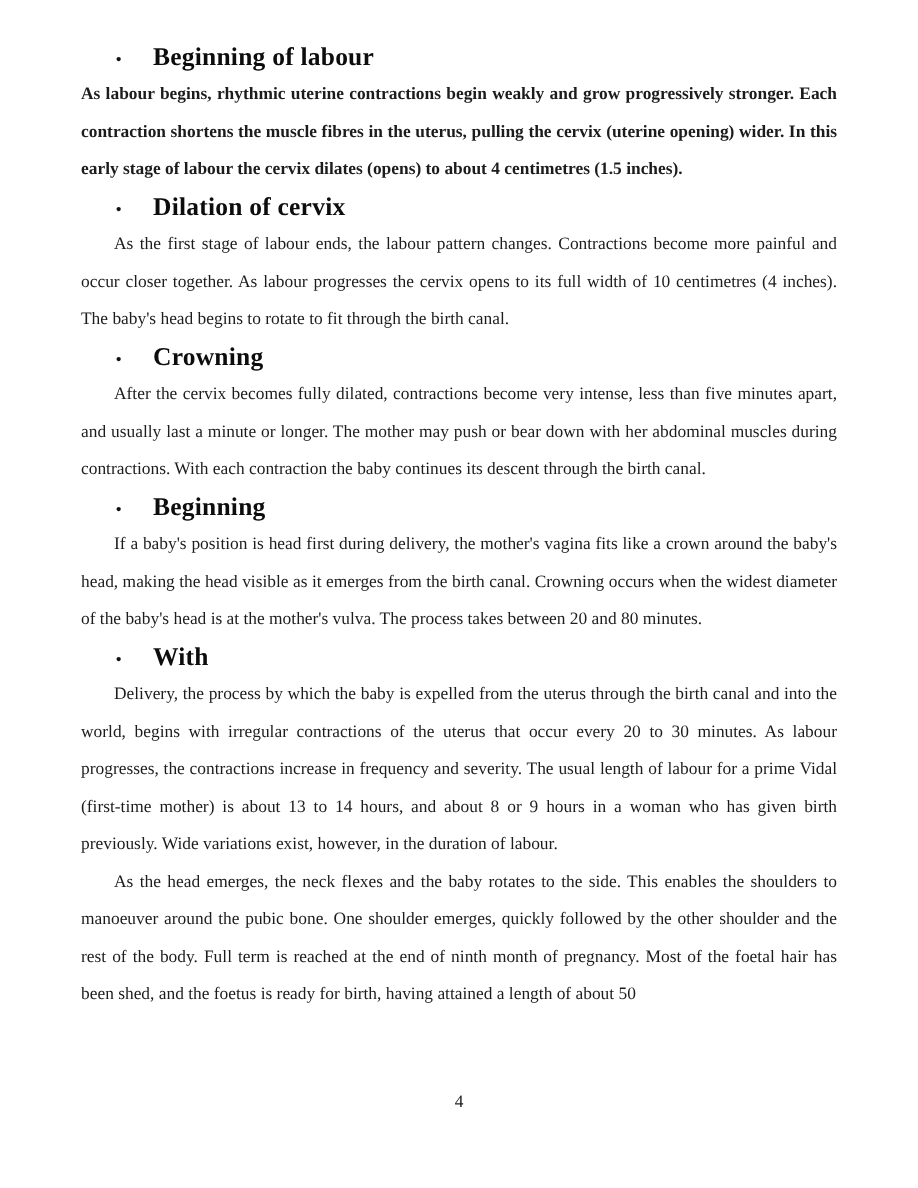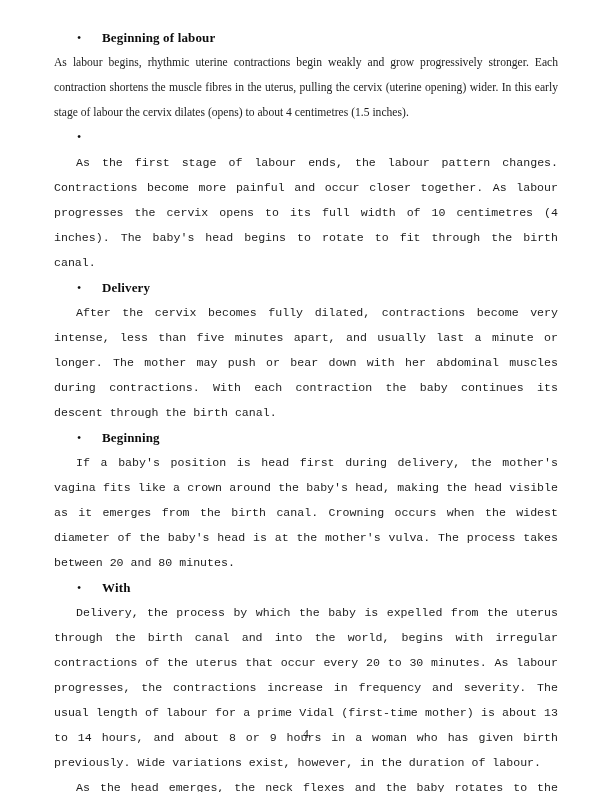--- a/index.html
+++ b/index.html
@@ -38,41 +38,41 @@
     width: 25px;
     margin-left: 23px;
     flex: 0 0 auto;
     font-size: 12px;
     line-height: 25px;
     color: #101010;
     text-align: left;
   }
   .heading-text {
     font-weight: bold;
-    font-size: 13px;
+    font-size: 17px;
     line-height: 25px;
     letter-spacing: 0.15px;
     color: #0d0d0d;
   }
   p.body-para {
     margin: 0;
     padding: 0;
     font-size: 11.6px;
     line-height: 25px;
     text-align: justify;
     text-justify: inter-word;
     color: #1c1c1c;
     hyphens: none;
   }
   p.body-para.indent {
     text-indent: 22px;
-    font-family: Liberation Mono, monospace;
   }
   p.body-para.no-indent {
     text-indent: 0;
+    font-weight: bold;
   }
   .page-number {
     position: absolute;
     left: 0;
     right: 0;
     top: 726px;
     text-align: center;
     font-size: 11.6px;
     line-height: 18px;
     color: #1c1c1c;
@@ -85,26 +85,27 @@
   <div class="content">
 
     <div class="heading-item">
       <span class="bullet">•</span>
       <span class="heading-text">Beginning of labour</span>
     </div>
     <p class="body-para no-indent">As labour begins, rhythmic uterine contractions begin weakly and grow progressively stronger. Each contraction shortens the muscle fibres in the uterus, pulling the cervix (uterine opening) wider. In this early stage of labour the cervix dilates (opens) to about 4 centimetres (1.5 inches).</p>
 
     <div class="heading-item">
       <span class="bullet">•</span>
+      <span class="heading-text">Dilation of cervix</span>
     </div>
     <p class="body-para indent">As the first stage of labour ends, the labour pattern changes. Contractions become more painful and occur closer together. As labour progresses the cervix opens to its full width of 10 centimetres (4 inches). The baby's head begins to rotate to fit through the birth canal.</p>
 
     <div class="heading-item">
       <span class="bullet">•</span>
-      <span class="heading-text">Delivery</span>
+      <span class="heading-text">Crowning</span>
     </div>
     <p class="body-para indent">After the cervix becomes fully dilated, contractions become very intense, less than five minutes apart, and usually last a minute or longer. The mother may push or bear down with her abdominal muscles during contractions. With each contraction the baby continues its descent through the birth canal.</p>
 
     <div class="heading-item">
       <span class="bullet">•</span>
       <span class="heading-text">Beginning</span>
     </div>
     <p class="body-para indent">If a baby's position is head first during delivery, the mother's vagina fits like a crown around the baby's head, making the head visible as it emerges from the birth canal. Crowning occurs when the widest diameter of the baby's head is at the mother's vulva. The process takes between 20 and 80 minutes.</p>
 
     <div class="heading-item">

